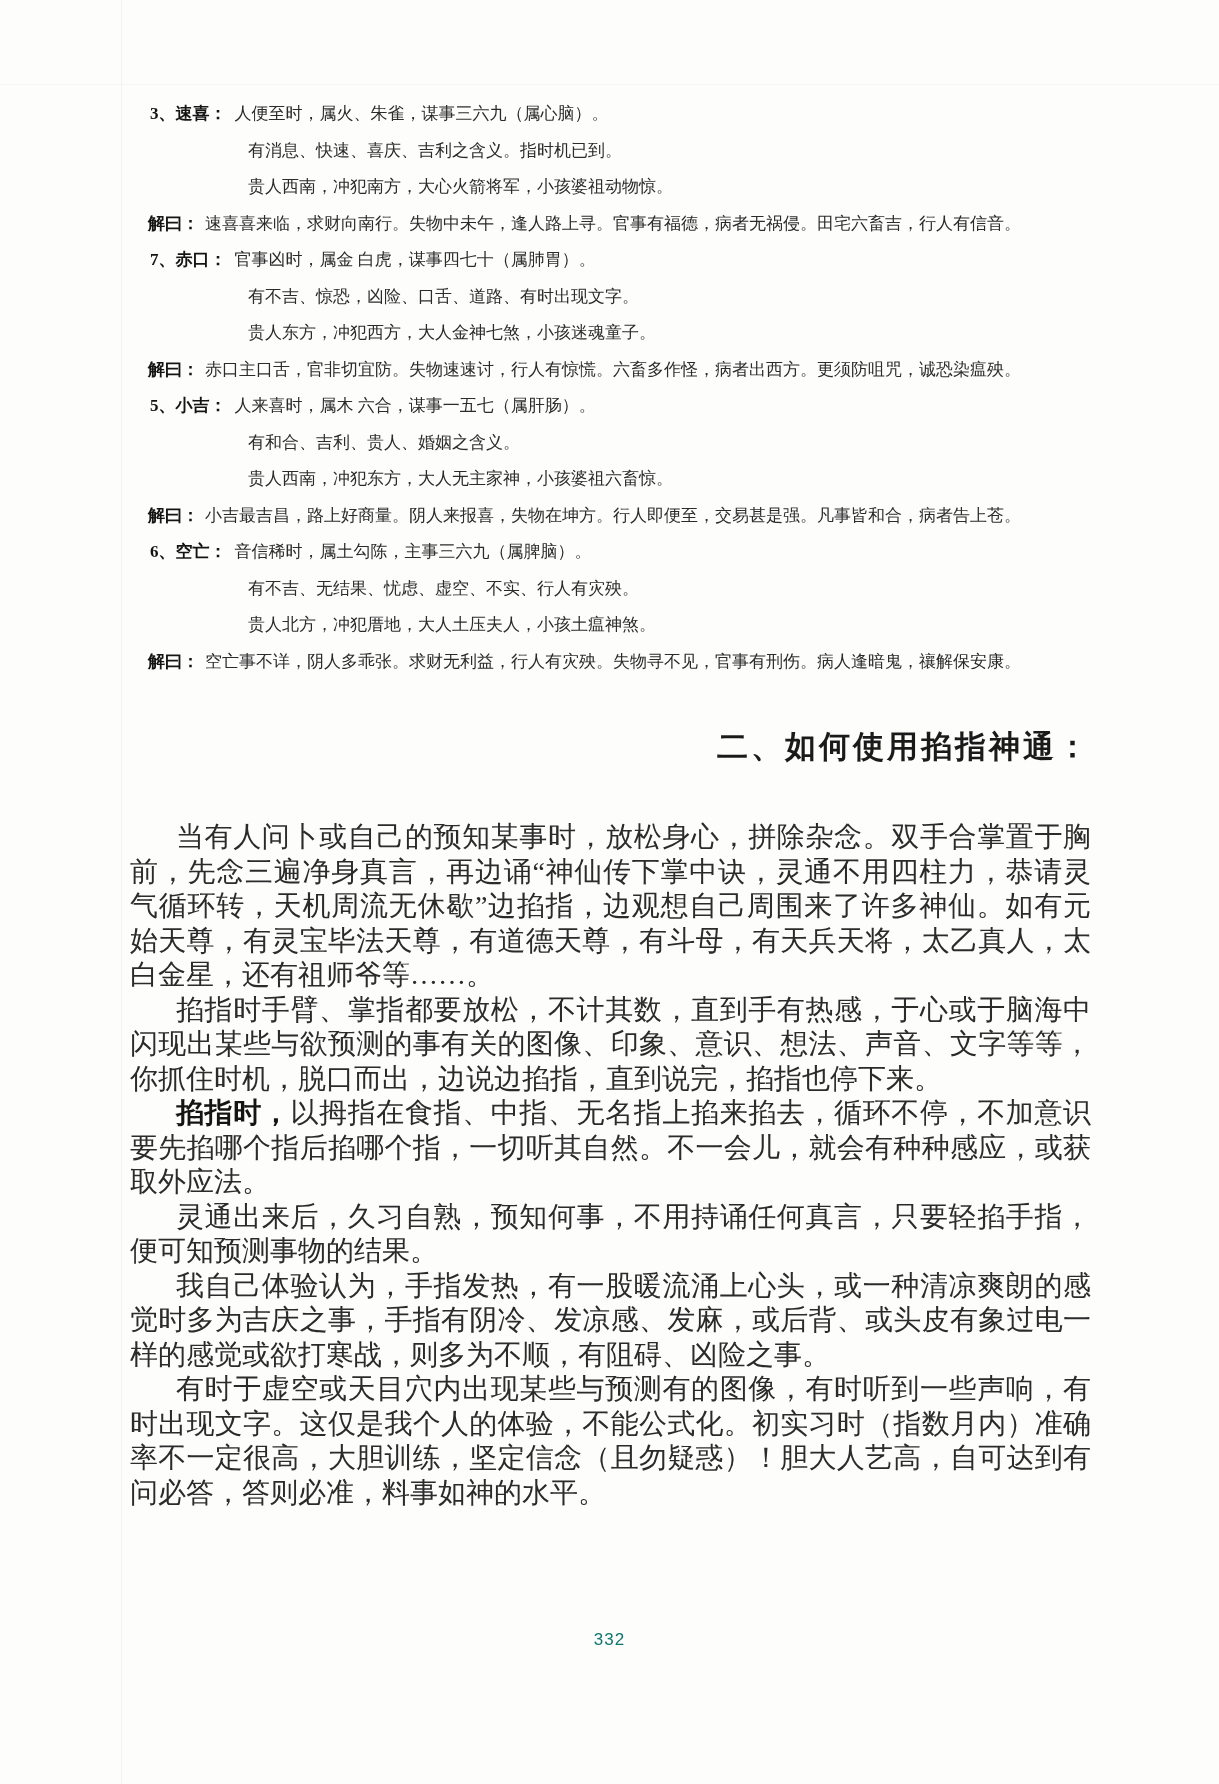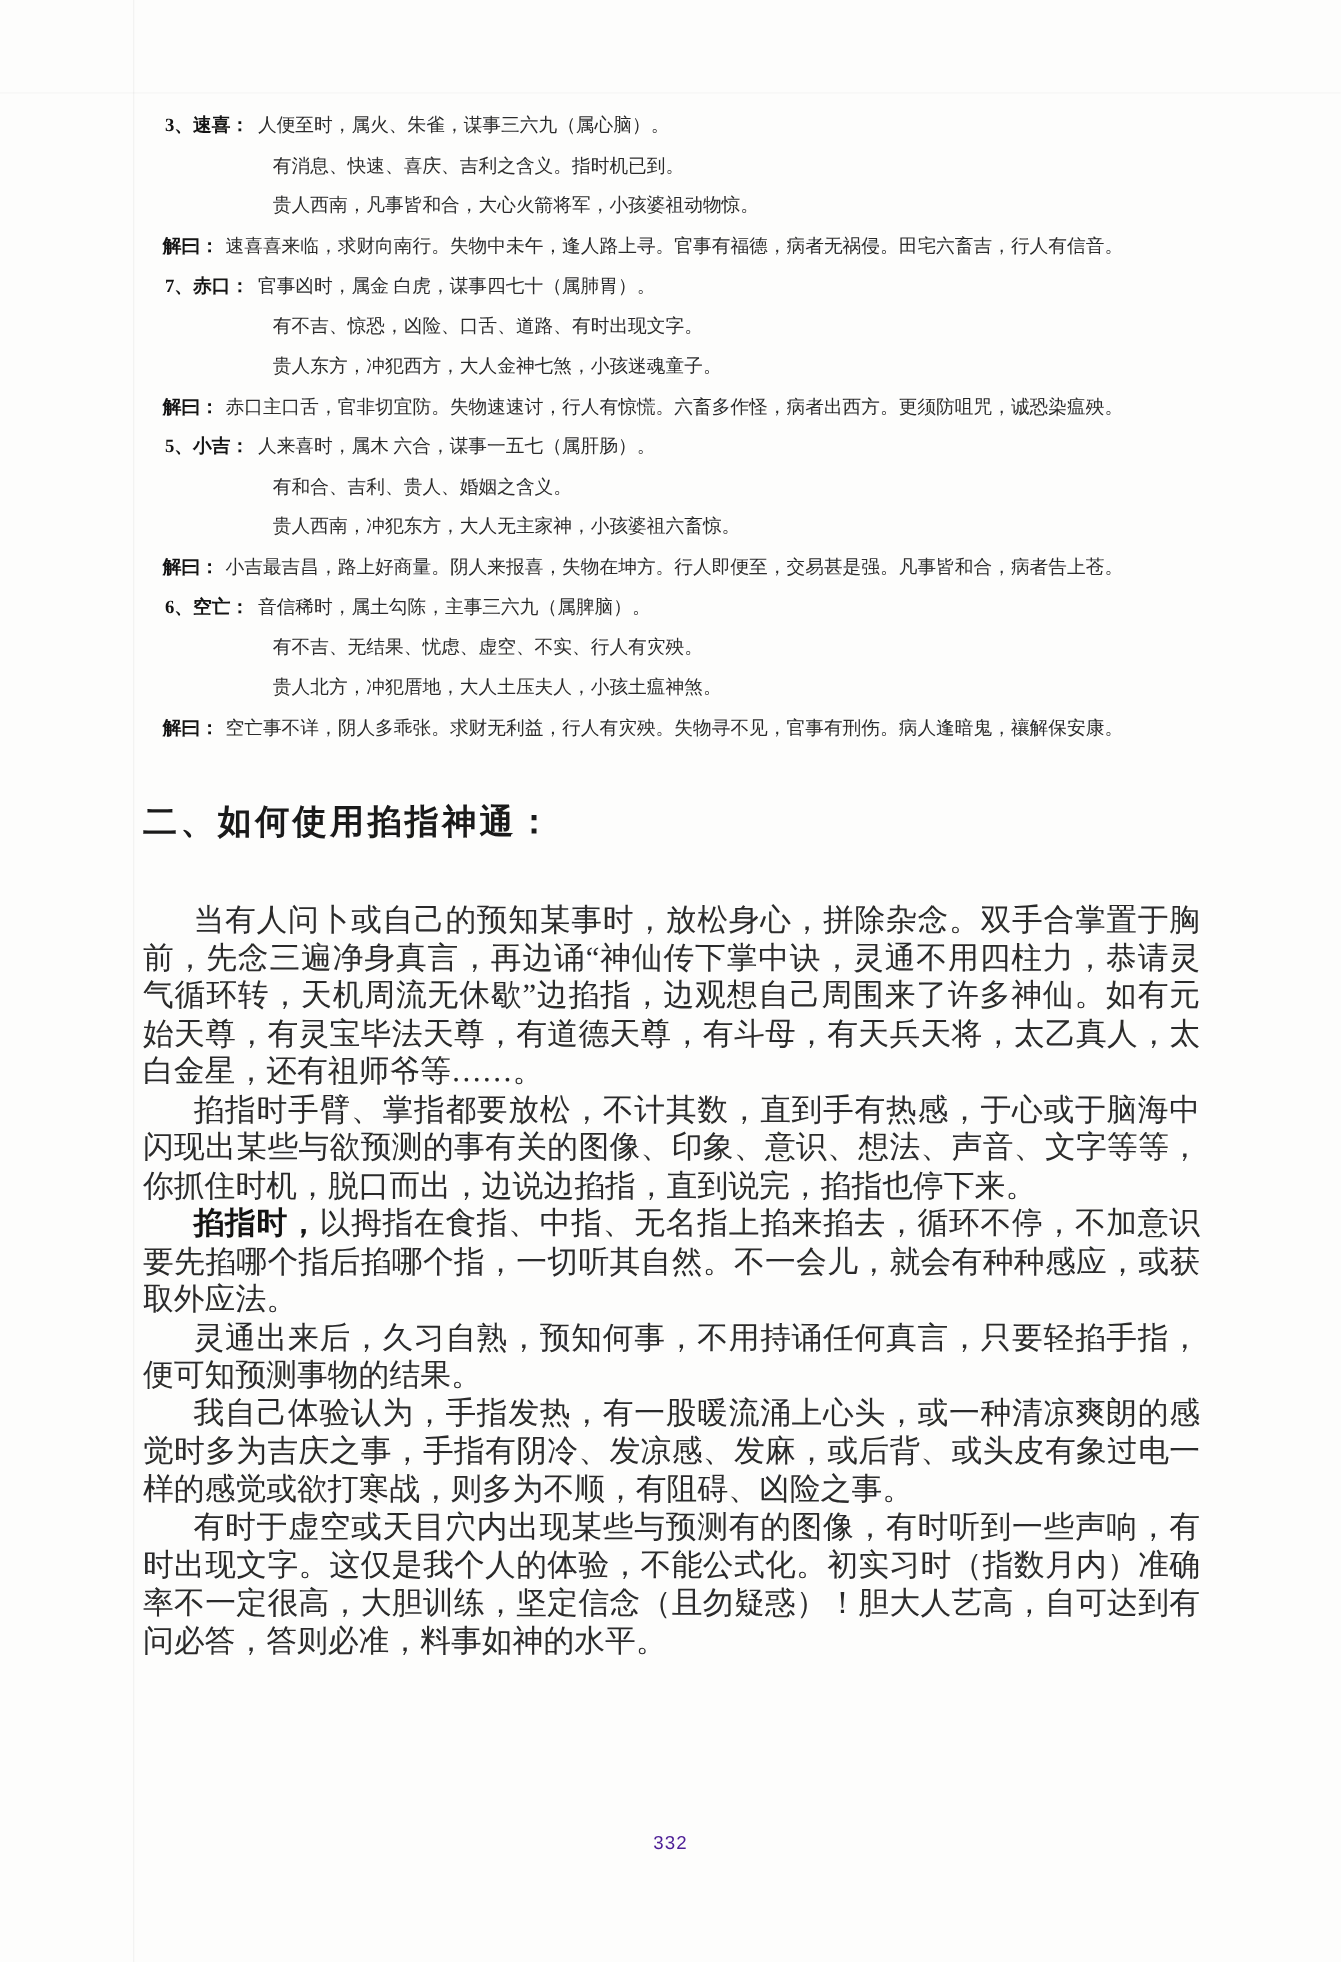--- a/index.html
+++ b/index.html
@@ -49,63 +49,63 @@
   .entry-cont { padding-left: 118px; }
   .jie { text-indent: 18px; }
   .jie-label {
     font-weight: bold;
     color: #141414;
     padding-right: 6px;
   }
   
   .doc-heading {
     margin-top: 46px;
-    text-align: left;
+    text-align: right;
     font-size: 31px;
     font-weight: bold;
     letter-spacing: 3px;
     color: #1a1a1a;
     line-height: 42px;
   }
   
   .doc-body {
     margin-top: 52px;
     font-size: 28px;
     line-height: 34.5px;
     text-align: justify;
   }
   .doc-body p { text-indent: 46px; }
   .para-lead { font-weight: bold; color: #141414; }
   
   .page-number {
     position: absolute;
     left: 0; right: 0;
-    top: 1666px;
+    top: 1630px;
     text-align: center;
     font-size: 17px;
     font-family: "Liberation Sans", "DejaVu Sans", sans-serif;
-    color: #4c1d95;
+    color: #0f766e;
     letter-spacing: 1px;
   }
 </style>
 </head>
 <body>
 
 <div class="page">
   <div class="scan-vline"></div>
   <div class="scan-hline"></div>
 
   <div class="content">
 
     <div class="doc-list">
 
       <div>
         <div class="entry-first"><span class="entry-label">3、速喜：</span><span>人便至时，属火、朱雀，谋事三六九（属心脑）。</span></div>
         <div class="entry-cont">有消息、快速、喜庆、吉利之含义。指时机已到。</div>
-        <div class="entry-cont">贵人西南，凡事皆和合，大心火箭将军，小孩婆祖动物惊。</div>
+        <div class="entry-cont">贵人西南，冲犯南方，大心火箭将军，小孩婆祖动物惊。</div>
         <div class="jie"><span class="jie-label">解曰：</span><span>速喜喜来临，求财向南行。失物中未午，逢人路上寻。官事有福德，病者无祸侵。田宅六畜吉，行人有信音。</span></div>
       </div>
 
       <div>
         <div class="entry-first"><span class="entry-label">7、赤口：</span><span>官事凶时，属金 白虎，谋事四七十（属肺胃）。</span></div>
         <div class="entry-cont">有不吉、惊恐，凶险、口舌、道路、有时出现文字。</div>
         <div class="entry-cont">贵人东方，冲犯西方，大人金神七煞，小孩迷魂童子。</div>
         <div class="jie"><span class="jie-label">解曰：</span><span>赤口主口舌，官非切宜防。失物速速讨，行人有惊慌。六畜多作怪，病者出西方。更须防咀咒，诚恐染瘟殃。</span></div>
       </div>
 

